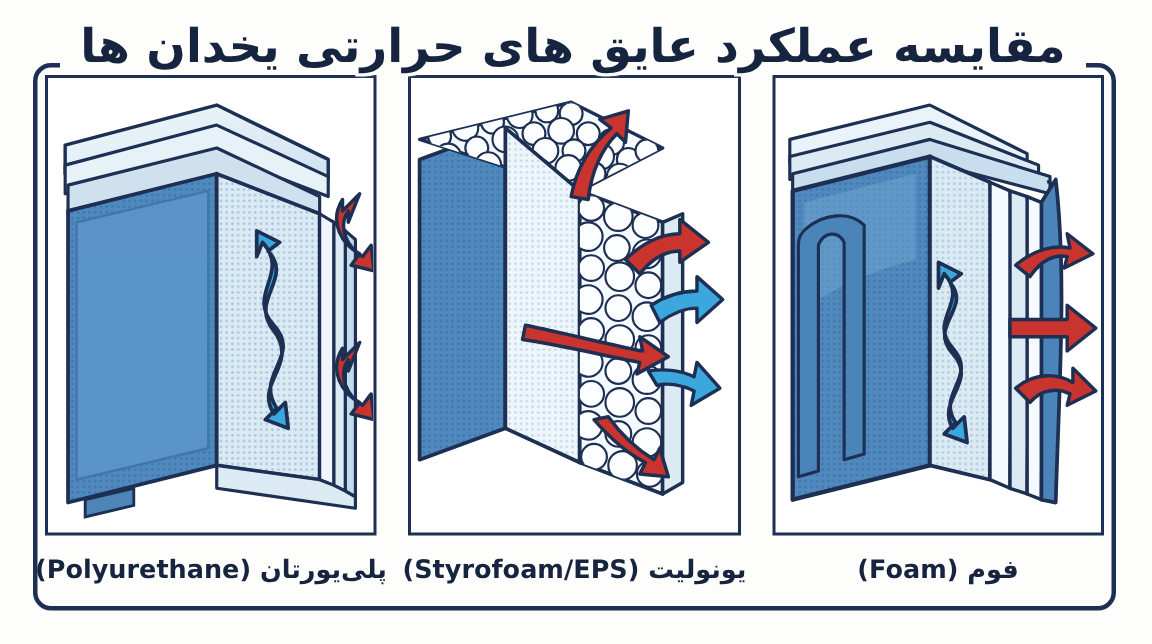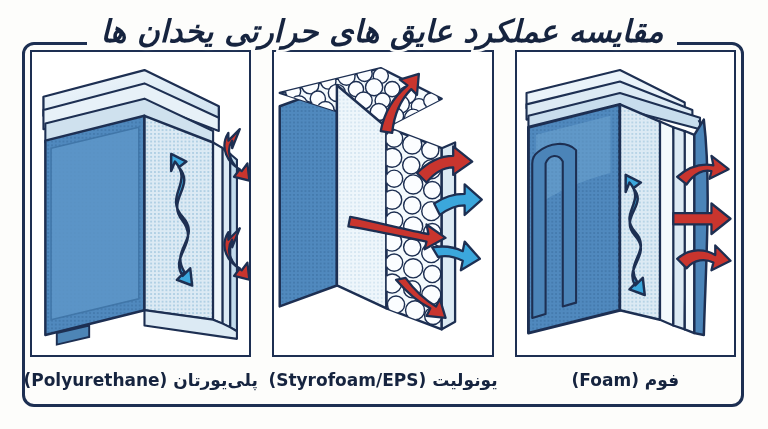--- a/index.html
+++ b/index.html
@@ -14,21 +14,21 @@
   .frame{
     position:absolute;left:22px;top:42px;width:722px;height:365px;
     border:3px solid #1d2f52;border-radius:12px;background:transparent;
     box-sizing:border-box;
   }
 
   
   .title-wrap{
     position:absolute;left:0;top:8px;width:764px;height:46px;
     display:flex;align-items:center;justify-content:center;
-    z-index:20;pointer-events:none;font-style:italic;
+    z-index:20;pointer-events:none;
   }
   .title{
     font-size:31px;font-weight:bold;color:#16243f;
     direction:rtl;white-space:nowrap;letter-spacing:0px;
     padding:0 14px;background:#fdfdfb;
     -webkit-text-stroke:4px #fdfdfb;
     paint-order:stroke fill;
     text-shadow:
       0 0 2px #fdfdfb, 0 0 4px #fdfdfb,
       2px 2px 0 #fdfdfb, -2px -2px 0 #fdfdfb,

